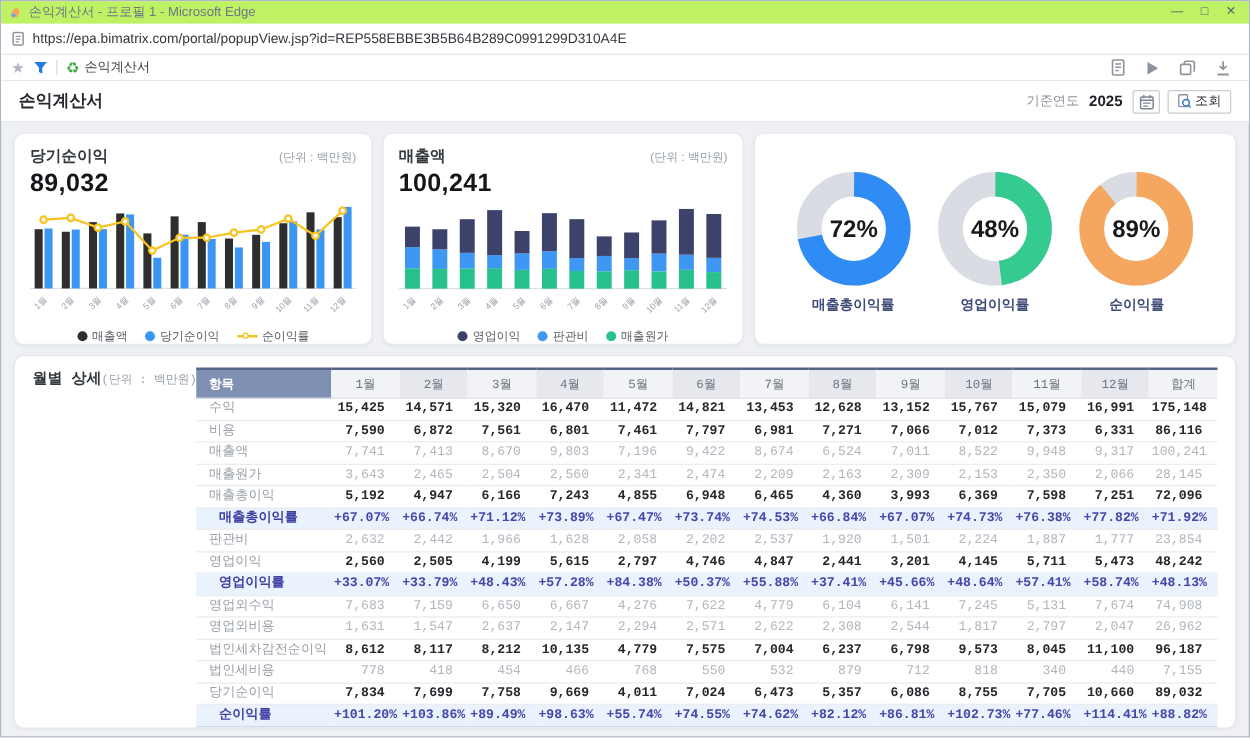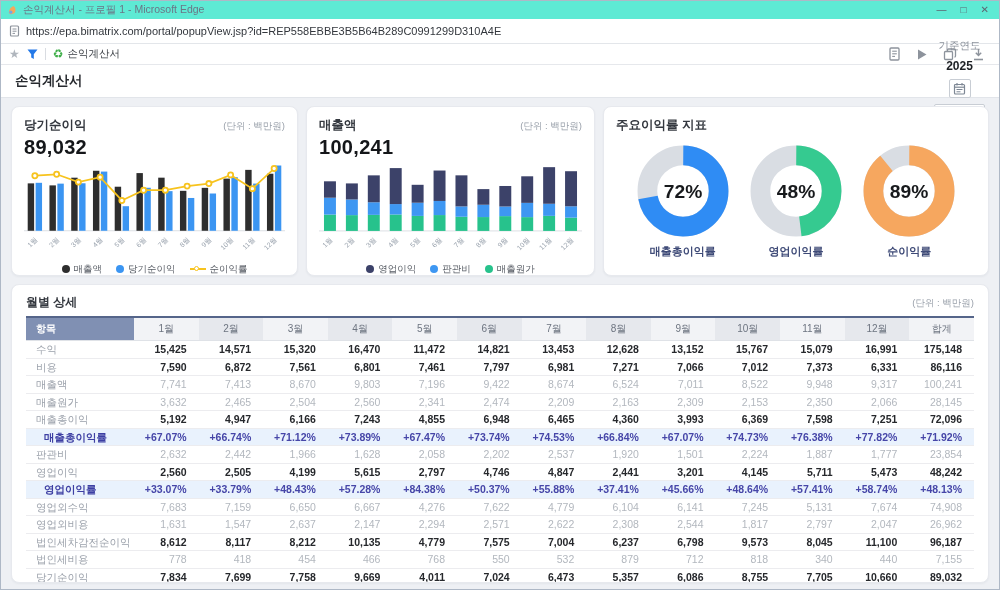--- a/index.html
+++ b/index.html
@@ -1,20 +1,20 @@
 <!DOCTYPE html>
 <html><head>
 <meta charset="utf-8">
 <style>
   * { margin:0; padding:0; box-sizing:border-box; }
   html,body { width:1000px; height:590px; font-family:"Liberation Sans","DejaVu Sans",sans-serif; background:#eef0f4; overflow:hidden; }
   .window { width:1000px; height:590px; border:1px solid #aeb8c6; display:flex; flex-direction:column; background:#eef0f4; }
 
   
-  .titlebar { height:18px; background:#5eead4; display:flex; align-items:center; padding:0 6px; flex:none; }
+  .titlebar { height:18px; background:#bef264; display:flex; align-items:center; padding:0 6px; flex:none; }
   .titlebar .fav { width:11px; height:11px; margin-right:5px; flex:none; }
   .titlebar .ttl { font-size:10.5px; color:#6b7686; flex:1 1 auto; white-space:nowrap; overflow:hidden; }
   .winctl { display:flex; gap:14px; margin-right:4px; }
   .winctl span { font-size:10px; color:#5d6672; cursor:default; line-height:18px; }
 
   
   .urlbar { height:20px; background:#fff; border-bottom:1px solid #e3e6ea; display:flex; align-items:center; padding:12px 8px; flex:none; }
   .urlbar svg { margin-right:6px; flex:none; }
   .urlbar .url { font-size:11px; color:#33373d; white-space:nowrap; }
 
@@ -24,21 +24,21 @@
   .bookbar .sep { width:1px; height:12px; background:#d9dce1; margin:0 7px; }
   .bookbar .recy { color:#3fae49; font-size:12px; font-weight:bold; margin-right:4px; line-height:1; }
   .bookbar .bklabel { font-size:10.5px; color:#3c4046; }
   .bookbar .spacer { flex:1; }
   .toolicons { display:flex; gap:15px; align-items:center; margin-right:6px; }
   .toolicons svg { display:block; }
 
   
   .pagehead { height:33px; background:#fff; border-bottom:1px solid #e2e5ea; display:flex; align-items:center; padding:0 14px; flex:none; }
   .pagehead .ptitle { font-size:13.5px; font-weight:bold; color:#26292e; flex:1; }
-  .ctrlbox { display:flex; align-items:center; gap:6px;flex-direction:column; }
+  .ctrlbox { display:flex; align-items:center; gap:6px; }
   .yr-label { font-size:10.5px; color:#8b919b; }
   .yr-value { font-size:12px; font-weight:bold; color:#1d2024; margin:0 2px; }
   .sq-btn { width:22px; height:19px; border:1px solid #c8cdd4; background:#fff; border-radius:2px; display:flex; align-items:center; justify-content:center; cursor:pointer; }
   .go-btn { height:19px; border:1px solid #c8cdd4; background:#fff; border-radius:2px; display:flex; align-items:center; gap:3px; padding:0 7px; font-size:10.5px; color:#33373d; cursor:pointer; }
 
   
   .main { flex:1; padding:8px 10px 6px; display:flex; flex-direction:column; gap:8px; overflow:hidden; }
   .cards { display:flex; gap:8px; flex:none; }
   .card { background:#fff; border:1px solid #e7e9ee; border-radius:8px; box-shadow:0 1px 2px rgba(40,50,70,.05); height:170px; padding:10px 12px 6px; display:flex; flex-direction:column; }
   .card.c1 { width:287px; } .card.c2 { width:289px; } .card.c3 { flex:1; }
@@ -52,21 +52,21 @@
   .legend .dot { width:8px; height:8px; border-radius:50%; display:inline-block; }
   .legend .linemark { position:relative; width:16px; height:8px; display:inline-block; }
   .legend .linemark::before { content:''; position:absolute; left:0; right:0; top:3px; height:1.6px; background:currentColor; }
   .legend .linemark i { position:absolute; left:4.5px; top:0.5px; width:5px; height:5px; border:1.6px solid currentColor; border-radius:50%; background:#fff; }
 
   .donut-row { flex:1; display:flex; justify-content:space-around; align-items:center; padding:0 10px; }
   .donut-item { display:flex; flex-direction:column; align-items:center; gap:6px; }
   .donut-label { font-size:11px; font-weight:bold; color:#3e4a77; }
 
   
-  .panel { background:#fff; border:1px solid #e7e9ee; border-radius:8px; box-shadow:0 1px 2px rgba(40,50,70,.05); flex:1; padding:9px 14px 8px; display:flex; flex-direction:column; overflow:hidden; }
+  .panel { background:#fff; border:1px solid #e7e9ee; border-radius:8px; box-shadow:0 1px 2px rgba(40,50,70,.05); flex:1; padding:9px 14px 8px; display:flex; flex-direction:row; overflow:hidden;font-family:Liberation Mono, monospace; }
   .panel-head { display:flex; justify-content:space-between; align-items:baseline; margin-bottom:5px; flex:none; }
   .sec-title { font-size:12px; font-weight:bold; color:#34383f; }
   .sec-unit { font-size:9.5px; color:#9aa1ab; }
   table.grid { width:100%; border-collapse:collapse; table-layout:fixed; }
   table.grid th { font-size:10px; font-weight:normal; color:#6d7480; text-align:center; padding:4px 16px; border-top:2px solid #55658a; border-bottom:1px solid #dfe2e7; }
   table.grid th.item-h { background:#8090b3; color:#fff; font-weight:bold; text-align:left; padding-left:10px; width:108px; border-top-color:#55658a; }
   table.grid th:nth-child(even) { background:#f2f3f6; }
   table.grid th:nth-child(odd):not(.item-h) { background:#e6e8ed; }
   table.grid td { font-size:10.5px; padding:2px 12px 2px 2px; text-align:right; border-bottom:1px solid #ececef; white-space:nowrap; line-height:12.5px; }
   table.grid td.lbl { text-align:left; padding-left:10px; color:#9aa0aa; font-size:10.5px; }
@@ -311,23 +311,20 @@
               <span>판관비</span>
             </span>
             <span class="li">
               <span class="dot" style="background:#27c28c"></span>
               <span>매출원가</span>
             </span>
           </div>
       </div>
 
       <div class="card c3">
-        <div class="card-head">
-          <span class="card-title">주요이익률 지표</span>
-        </div>
         <div class="donut-row" id="donuts">
             <div class="donut-item">
               <svg width="94" height="94" viewBox="0 0 42 42">
                 <circle cx="21" cy="21" r="15.9155" fill="none" stroke="#d9dde3" stroke-width="8.8"></circle>
                 <circle cx="21" cy="21" r="15.9155" fill="none" stroke="#2f8cf4" stroke-width="8.8" stroke-dasharray="72 28" stroke-dashoffset="25"></circle>
                 <text x="21" y="21" dy=".36em" text-anchor="middle" font-size="8.6" font-weight="bold" fill="#17191c">72%</text>
               </svg>
               <span class="donut-label">매출총이익률</span>
             </div>
             <div class="donut-item">
@@ -419,21 +416,21 @@
               <td class="v-muted">8,674</td>
               <td class="v-muted">6,524</td>
               <td class="v-muted">7,011</td>
               <td class="v-muted">8,522</td>
               <td class="v-muted">9,948</td>
               <td class="v-muted">9,317</td>
               <td class="v-muted">100,241</td>
             </tr>
             <tr>
               <td class="lbl">매출원가</td>
-              <td class="v-muted">3,632</td>
+              <td class="v-muted">3,643</td>
               <td class="v-muted">2,465</td>
               <td class="v-muted">2,504</td>
               <td class="v-muted">2,560</td>
               <td class="v-muted">2,341</td>
               <td class="v-muted">2,474</td>
               <td class="v-muted">2,209</td>
               <td class="v-muted">2,163</td>
               <td class="v-muted">2,309</td>
               <td class="v-muted">2,153</td>
               <td class="v-muted">2,350</td>

